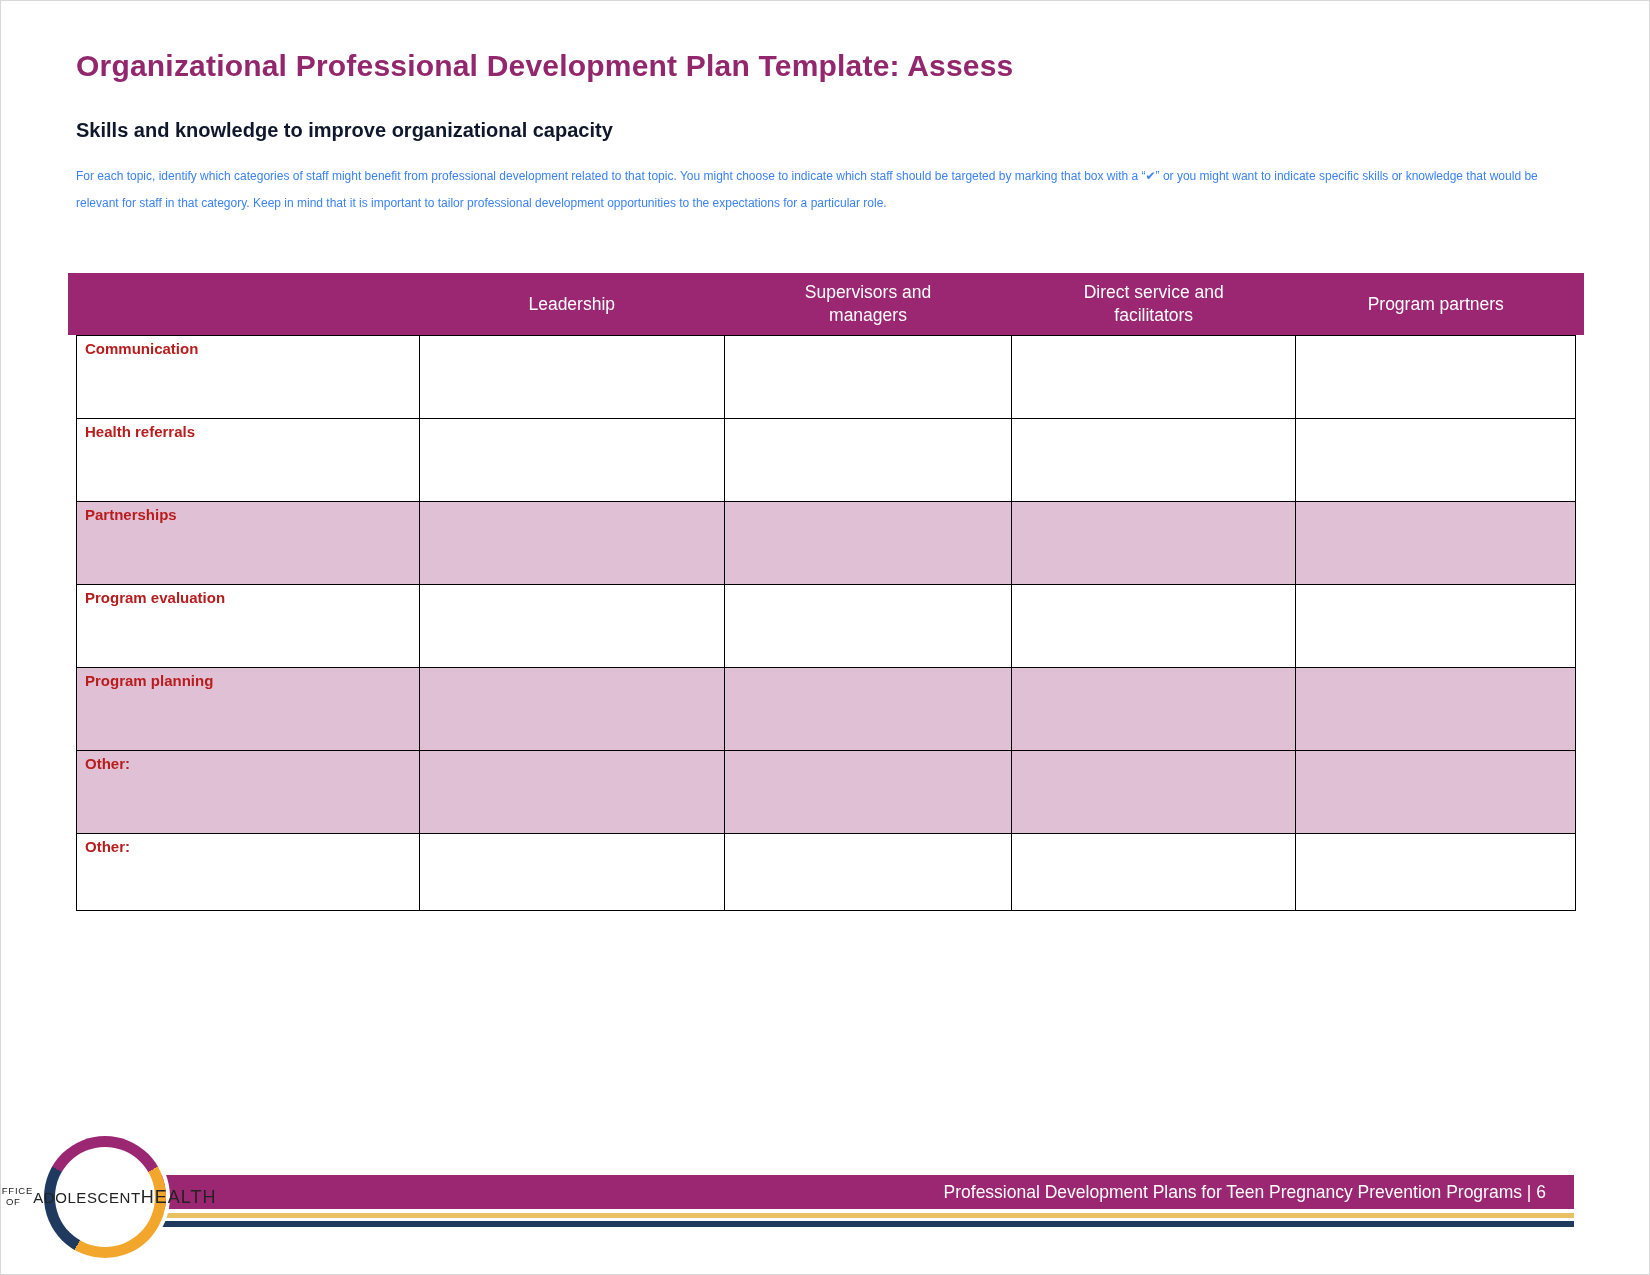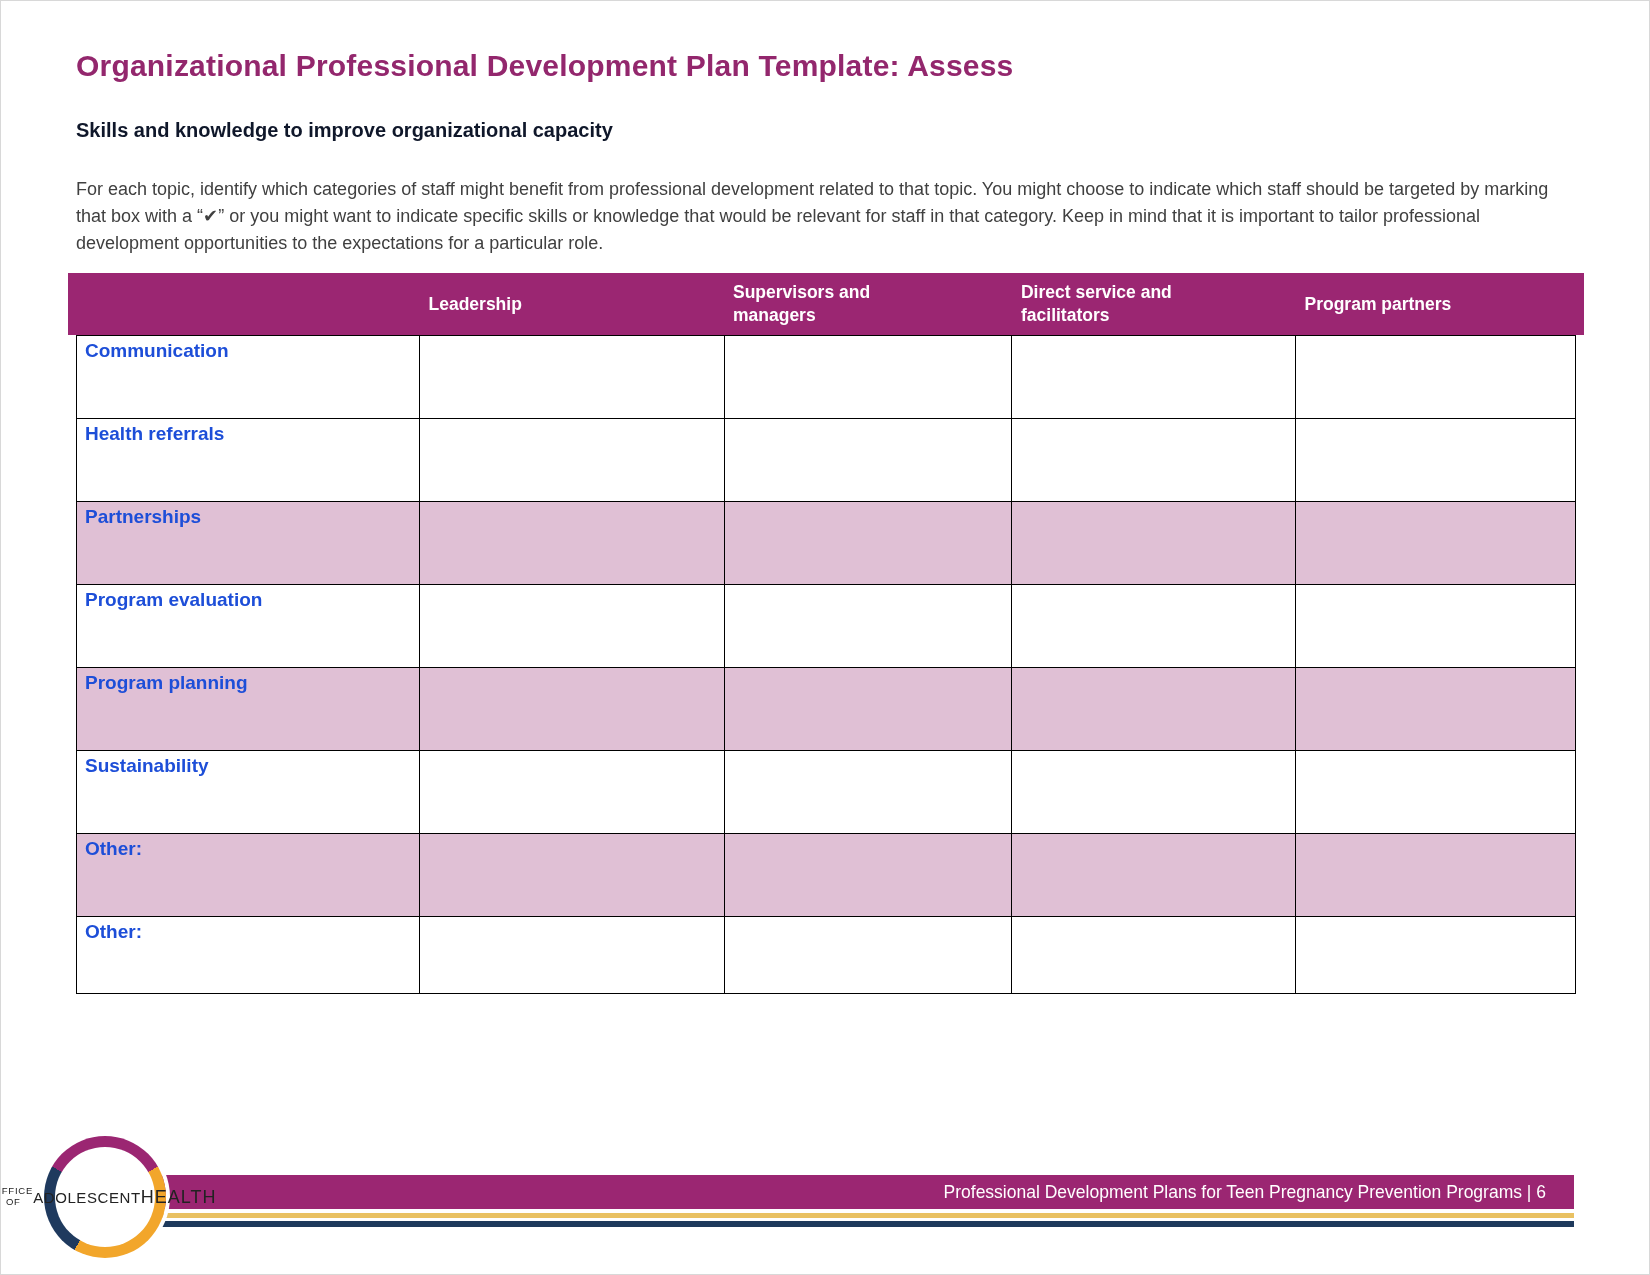--- a/index.html
+++ b/index.html
@@ -25,44 +25,45 @@
   }
   .subtitle {
     position: absolute;
     left: 75px; top: 118px;
     font-size: 20px;
     font-weight: bold;
     color: #0f172a;
   }
   .intro {
     position: absolute;
-    left: 75px; top: 175px;
+    left: 75px; top: 162px;
     width: 1507px;
-    font-size: 18px;
+    font-size: 12px;
     line-height: 27px;
-    color: #404040;
+    color: #3b82f6;
   }
 
   
   .table-wrap {
     position: absolute;
     left: 75px; top: 272px;
     width: 1500px;
   }
   .thead {
     display: flex;
     width: calc(100% + 16px);
     margin-left: -8px;
     padding: 0 8px;
     height: 62px;
     background: #9B2672;
     color: #ffffff;
-    font-weight: bold;
+    font-weight: normal;
     font-size: 17.5px;
     align-items: center;
+    text-align: center;
   }
   .thead .hcell {
     white-space: pre-line;
     line-height: 23px;
     padding: 0 9px;
   }
   .c0 { width: 22.9%; }
   .c1 { width: 20.3%; }
   .c2 { width: 19.2%; }
   .c3 { width: 18.9%; }
@@ -71,23 +72,23 @@
   table.grid {
     width: 100%;
     border-collapse: collapse;
     table-layout: fixed;
   }
   table.grid td {
     border: 1px solid #000000;
     height: 83px;
     vertical-align: top;
     padding: 4px 8px;
-    font-size: 19px;
+    font-size: 15px;
     font-weight: bold;
-    color: #1d4ed8;
+    color: #b91c1c;
     background: #ffffff;
   }
   table.grid tr.pink td { background: #E0C0D5; }
   table.grid tr.last td { height: 77px; }
 
   
   .footer-bar {
     position: absolute;
     left: 150px; top: 1174px;
     width: 1423px; height: 34px;
@@ -200,27 +201,20 @@
             <td></td>
             <td></td>
           </tr>
           <tr class="pink">
             <td>Program planning</td>
             <td></td>
             <td></td>
             <td></td>
             <td></td>
           </tr>
-          <tr>
-            <td>Sustainability</td>
-            <td></td>
-            <td></td>
-            <td></td>
-            <td></td>
-          </tr>
           <tr class="pink">
             <td>Other:</td>
             <td></td>
             <td></td>
             <td></td>
             <td></td>
           </tr>
           <tr class="last">
             <td>Other:</td>
             <td></td>

